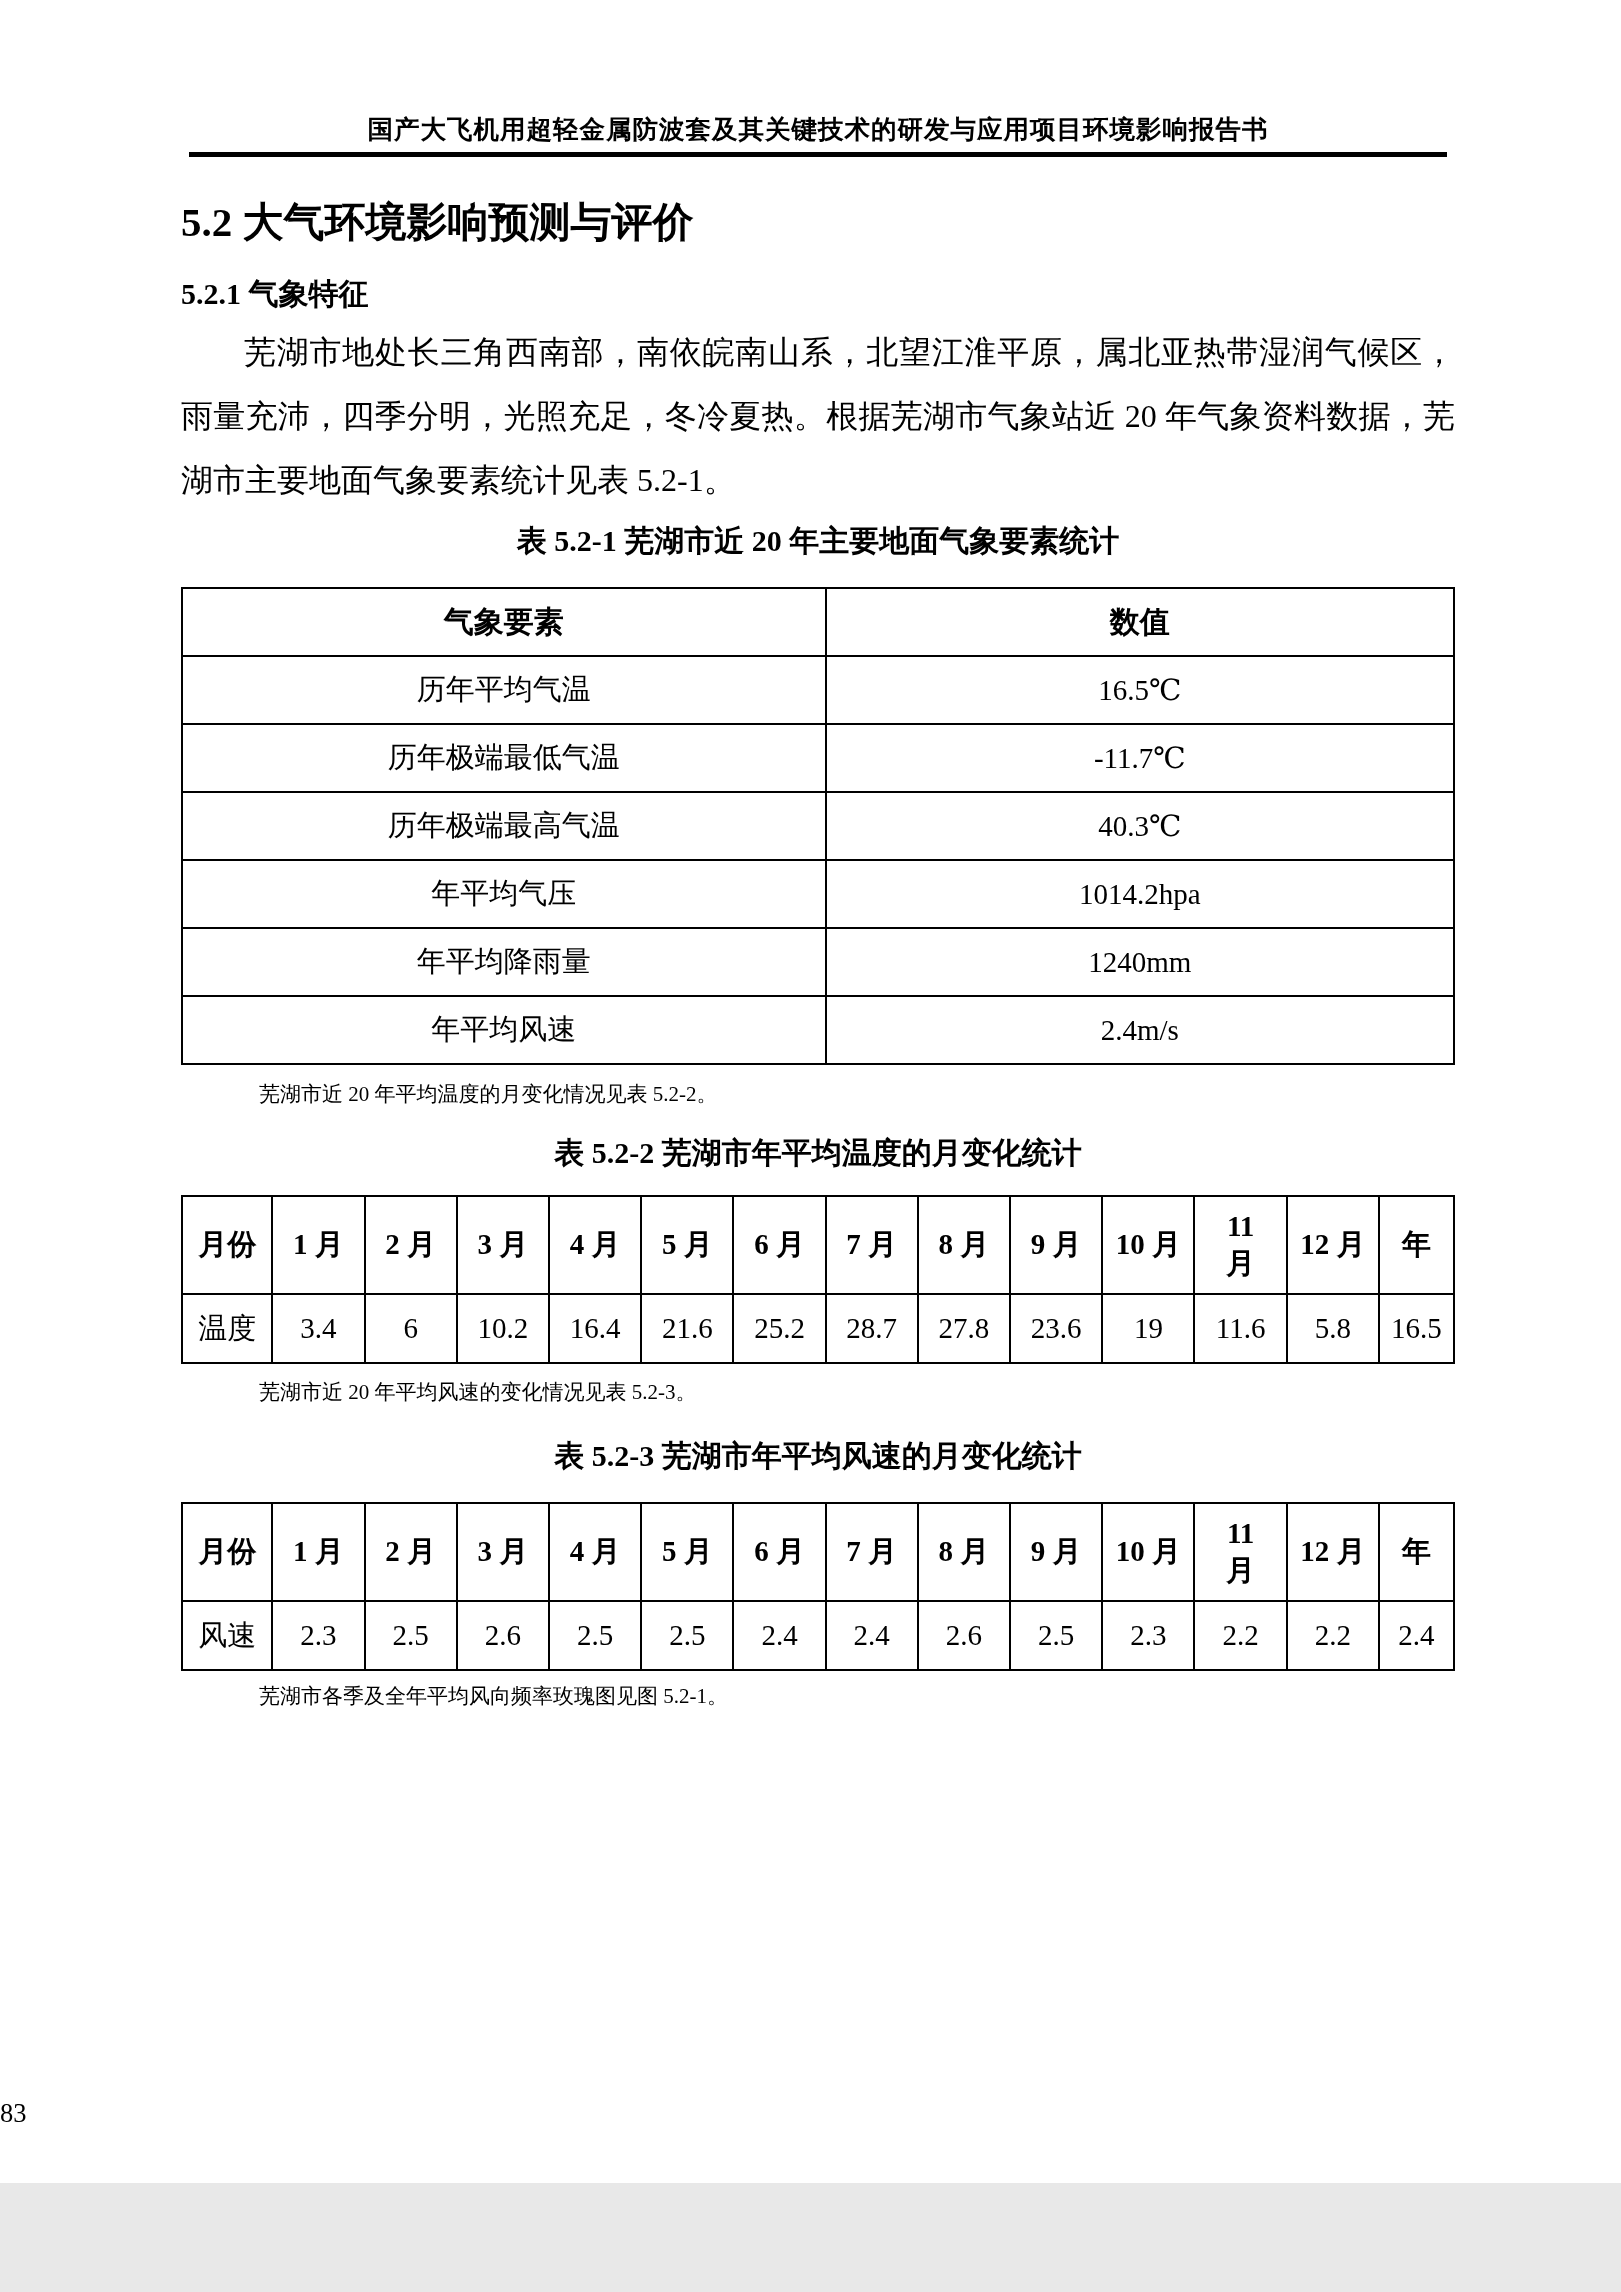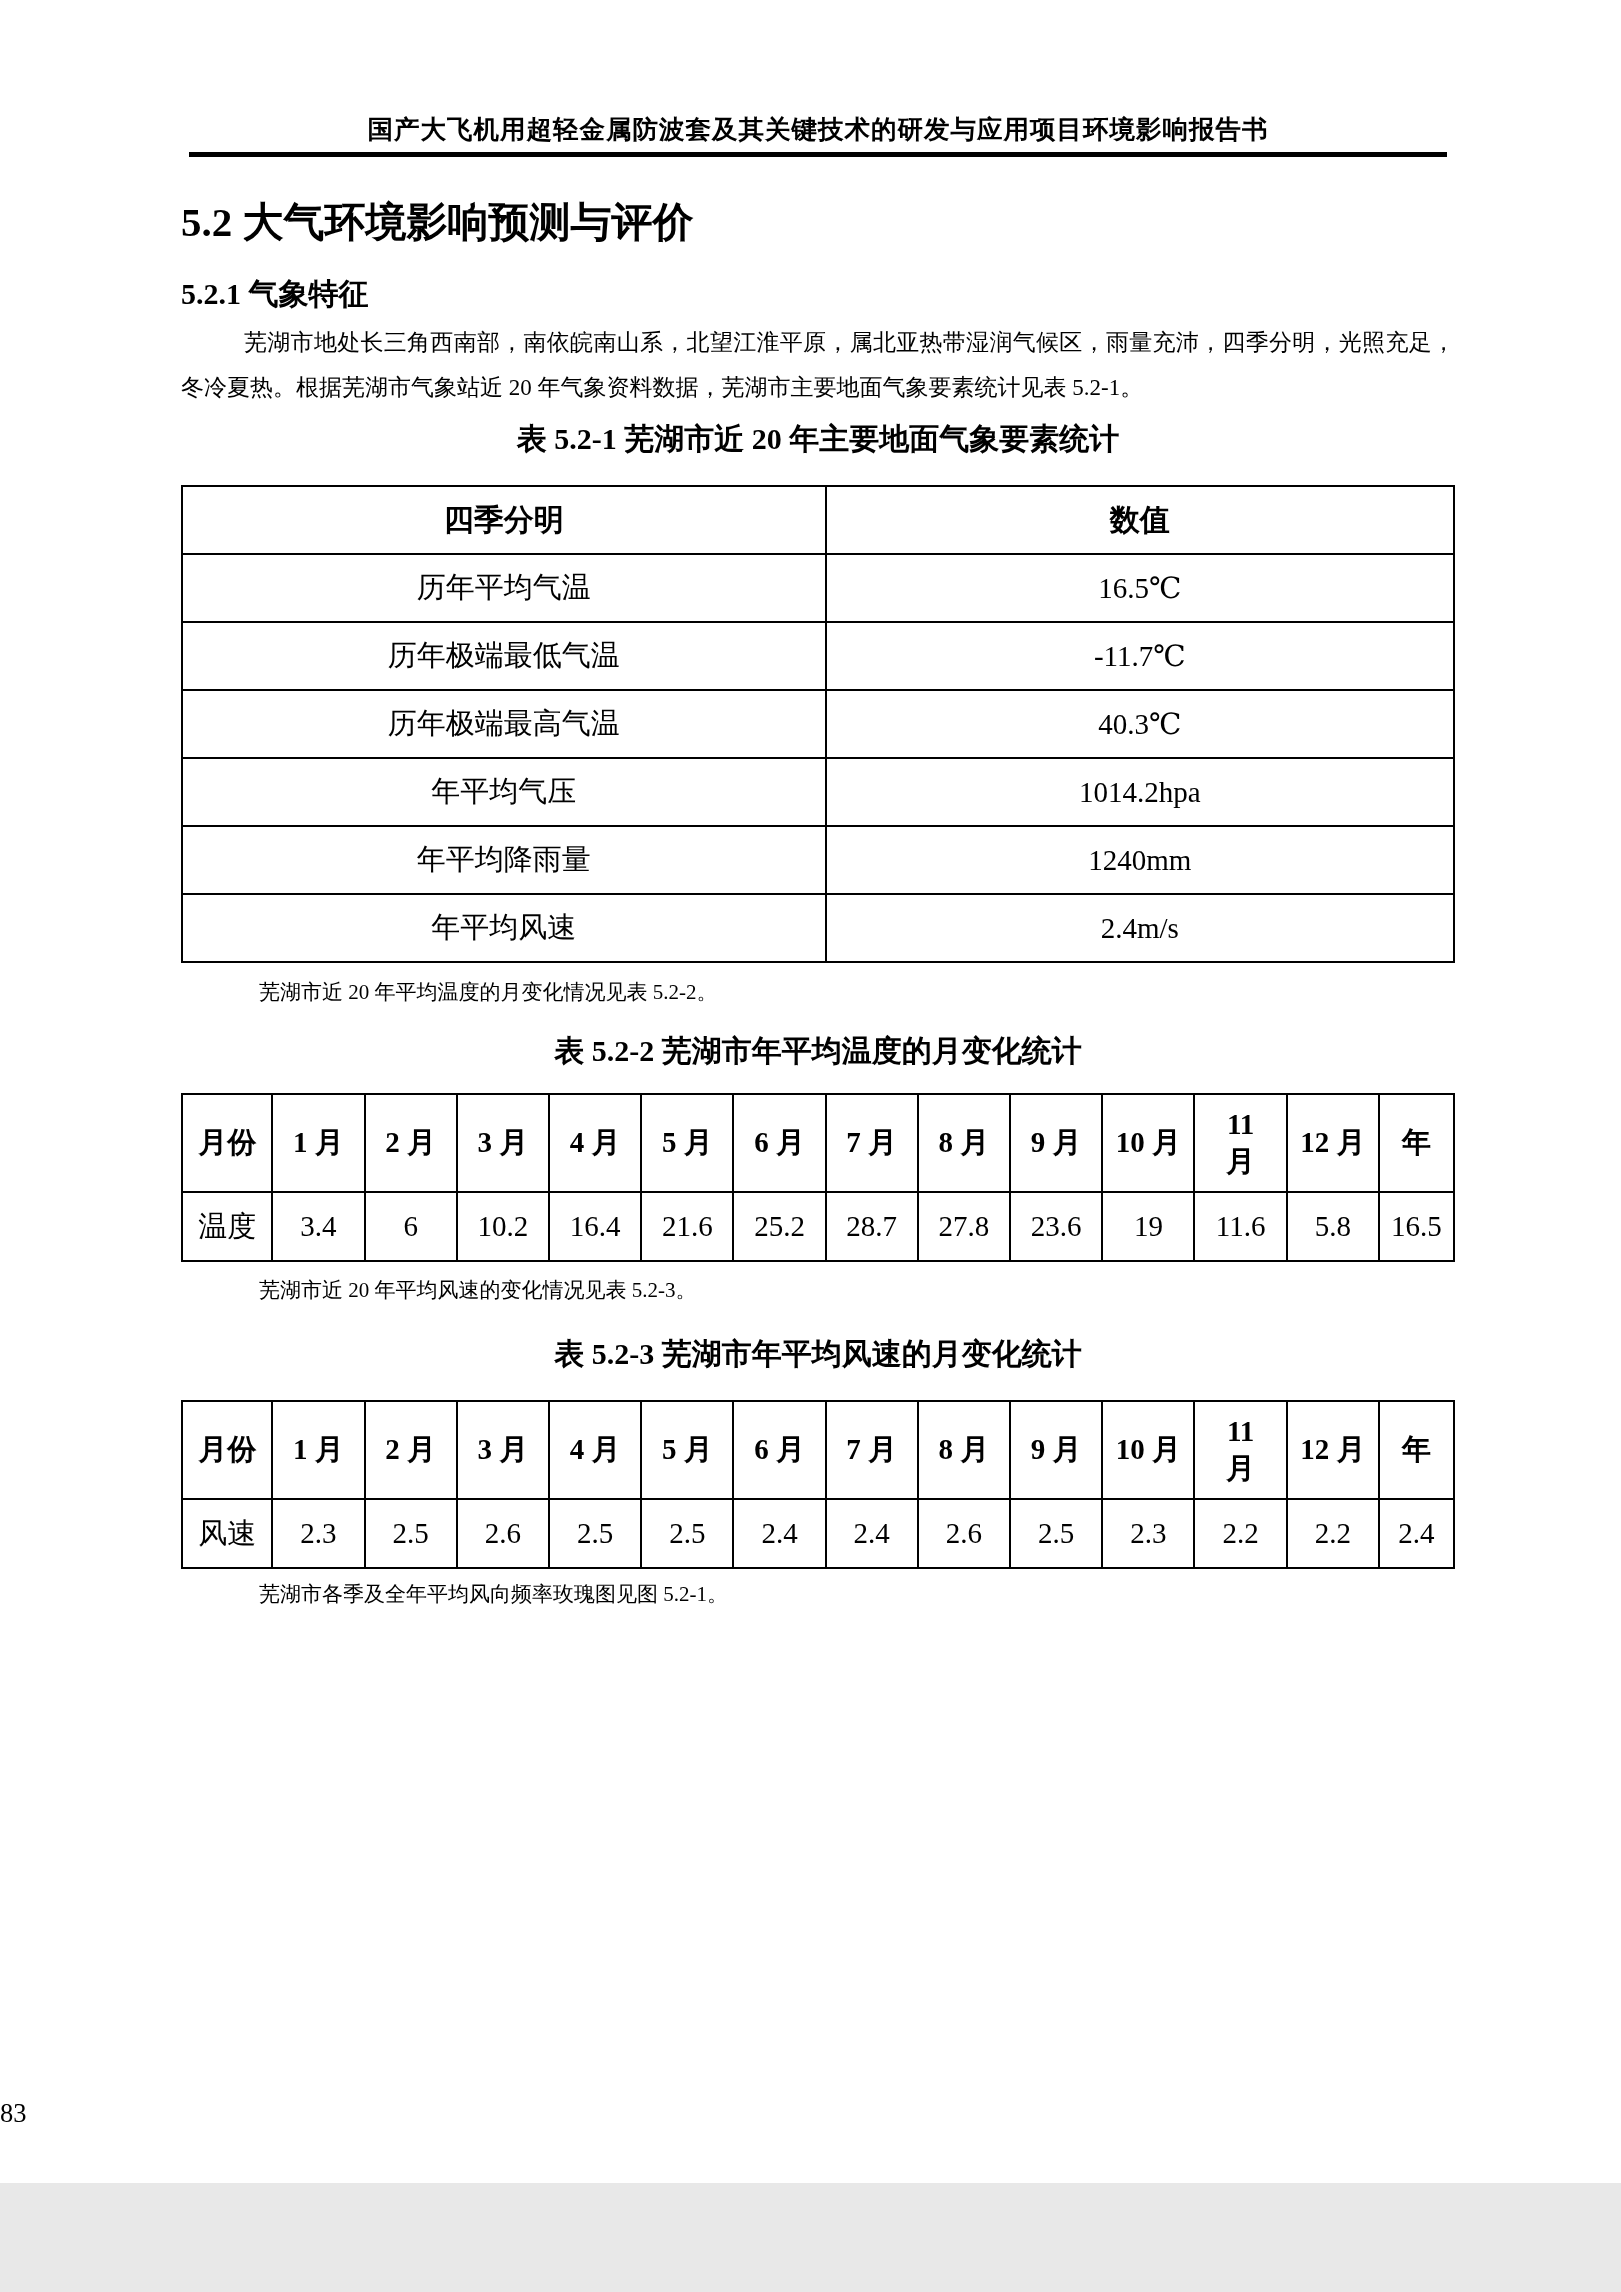--- a/index.html
+++ b/index.html
@@ -38,22 +38,22 @@
     line-height: 45px;
   }
   .h2 {
     margin: 32px 0 0 0;
     font-size: 30px;
     font-weight: bold;
     line-height: 33px;
   }
   .para {
     margin: 9.8px 0 0 0;
-    font-size: 23px;
-    line-height: 45px;
+    font-size: 32px;
+    line-height: 64px;
     text-align: justify;
     text-indent: 63px;
   }
   .note {
     margin: 11.8px 0 0 0;
     font-size: 21px;
     line-height: 32px;
     text-indent: 78px;
   }
   .note.n1 { margin-top: 12.7px; }
@@ -127,21 +127,21 @@
 
     <div class="caption c1">表 5.2-1  芜湖市近 20 年主要地面气象要素统计</div>
 
     <table class="t-kv">
         <colgroup>
           <col>
           <col>
         </colgroup>
         <tbody>
           <tr class="hrow">
-            <th>四季分明</th>
+            <th>气象要素</th>
             <th>数值</th>
           </tr>
           <tr class="drow">
             <td>历年平均气温</td>
             <td>16.5℃</td>
           </tr>
           <tr class="drow">
             <td>历年极端最低气温</td>
             <td>-11.7℃</td>
           </tr>

